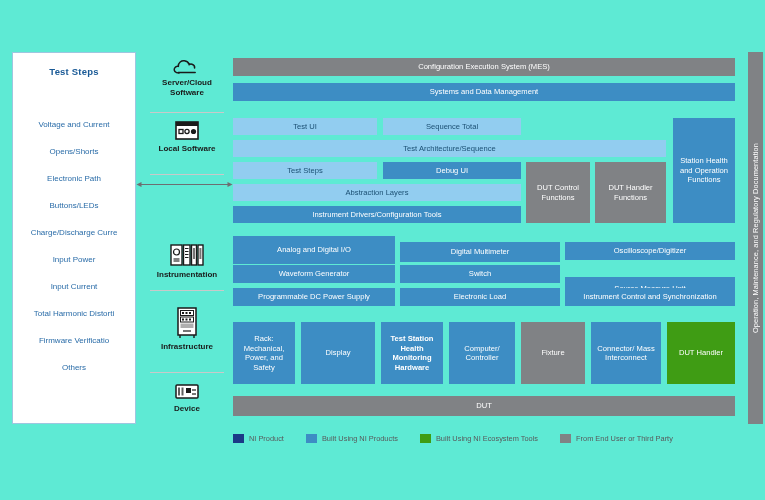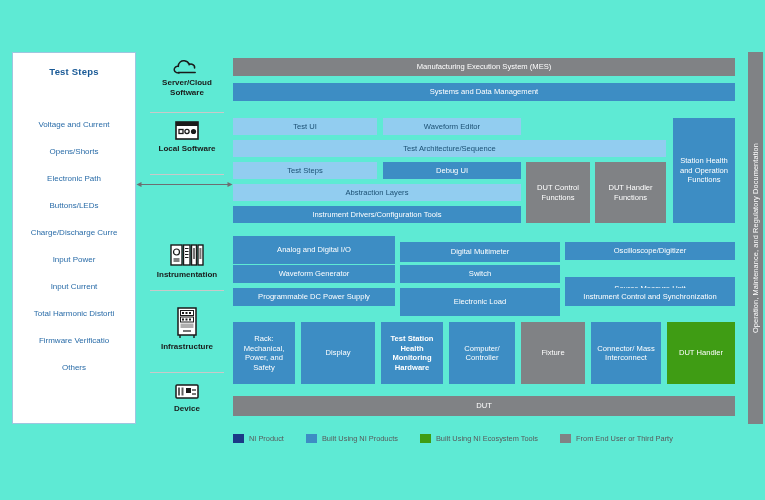--- a/index.html
+++ b/index.html
@@ -284,25 +284,25 @@
   <div id="connector-arrow">
     <svg width="97" height="9" viewBox="0 0 97 9">
       <line x1="4" y1="4.5" x2="93" y2="4.5" stroke="#6d6e71" stroke-width="1.2"></line>
       <path d="M0.5 4.5 L5.5 2 L5.5 7 Z" fill="#6d6e71"></path>
       <path d="M96.5 4.5 L91.5 2 L91.5 7 Z" fill="#6d6e71"></path>
     </svg>
   </div>
 
   <div id="main-area">
 
-    <div class="box c-gray" style="left:0px; top:6px; width:502px; height:18px;">Manufacturing Execution System (MES)</div>
+    <div class="box c-gray" style="left:0px; top:6px; width:502px; height:18px;">Configuration Execution System (MES)</div>
     <div class="box c-med" style="left:0px; top:31px; width:502px; height:18px;">Systems and Data Management</div>
 
     <div class="box c-light" style="left:0px; top:66px; width:144px; height:17px;">Test UI</div>
-    <div class="box c-light" style="left:150px; top:66px; width:138px; height:17px;">Waveform Editor</div>
+    <div class="box c-light" style="left:150px; top:66px; width:138px; height:17px;">Sequence Total</div>
 
     <div class="box c-light" style="left:0px; top:88px; width:433px; height:17px;">Test Architecture/Sequence</div>
 
     <div class="box c-light" style="left:0px; top:110px; width:144px; height:17px;">Test Steps</div>
     <div class="box c-med" style="left:150px; top:110px; width:138px; height:17px;">Debug UI</div>
 
     <div class="box c-light" style="left:0px; top:132px; width:288px; height:17px;">Abstraction Layers</div>
     <div class="box c-med" style="left:0px; top:154px; width:288px; height:17px;">Instrument Drivers/Configuration Tools</div>
 
     <div class="box c-gray" style="left:293px; top:110px; width:64px; height:61px;">DUT Control Functions</div>
@@ -312,21 +312,21 @@
 
     <div class="box c-med" style="left:0px; top:184px; width:162px; height:28px;">Analog and Digital I/O</div>
     <div class="box c-med" style="left:167px; top:190px; width:160px; height:20px;">Digital Multimeter</div>
     <div class="box c-med" style="left:332px; top:190px; width:170px; height:18px;">Oscilloscope/Digitizer</div>
 
     <div class="box c-med" style="left:0px; top:213px; width:162px; height:18px;">Waveform Generator</div>
     <div class="box c-med" style="left:167px; top:213px; width:160px; height:18px;">Switch</div>
     <div class="box c-med" style="left:332px; top:225px; width:170px; height:24px;">Source Measure Unit</div>
 
     <div class="box c-med" style="left:0px; top:236px; width:162px; height:18px;">Programmable DC Power Supply</div>
-    <div class="box c-med" style="left:167px; top:236px; width:160px; height:28px;">Electronic Load</div>
+    <div class="box c-med" style="left:167px; top:236px; width:160px; height:18px;">Electronic Load</div>
     <div class="box c-med" style="left:332px; top:236px; width:170px; height:18px;">Instrument Control and Synchronization</div>
 
     <div class="box c-med" style="left:0px; top:270px; width:62px; height:62px;">Rack: Mechanical, Power, and Safety</div>
     <div class="box c-med" style="left:68px; top:270px; width:74px; height:62px;">Display</div>
     <div class="box c-med" style="left:148px; top:270px; width:62px; height:62px;font-weight:bold;">Test Station Health Monitoring Hardware</div>
     <div class="box c-med" style="left:216px; top:270px; width:66px; height:62px;">Computer/ Controller</div>
     <div class="box c-gray" style="left:288px; top:270px; width:64px; height:62px;">Fixture</div>
     <div class="box c-med" style="left:358px; top:270px; width:70px; height:62px;">Connector/ Mass Interconnect</div>
     <div class="box c-green" style="left:434px; top:270px; width:68px; height:62px;">DUT Handler</div>
 

